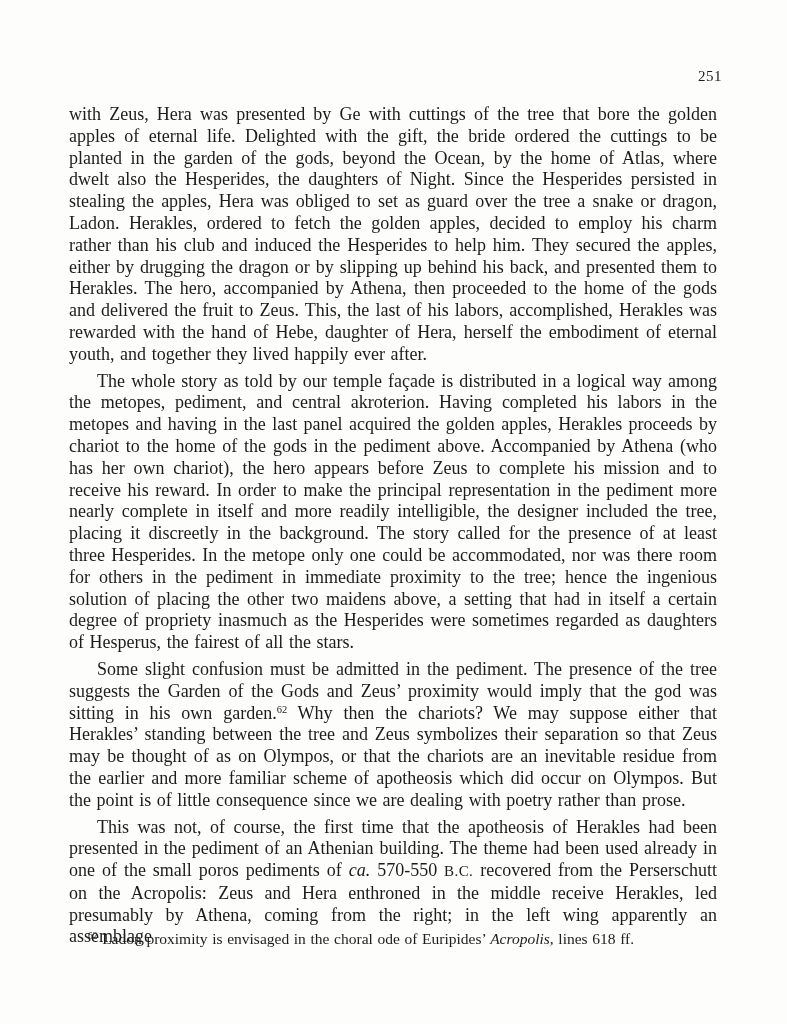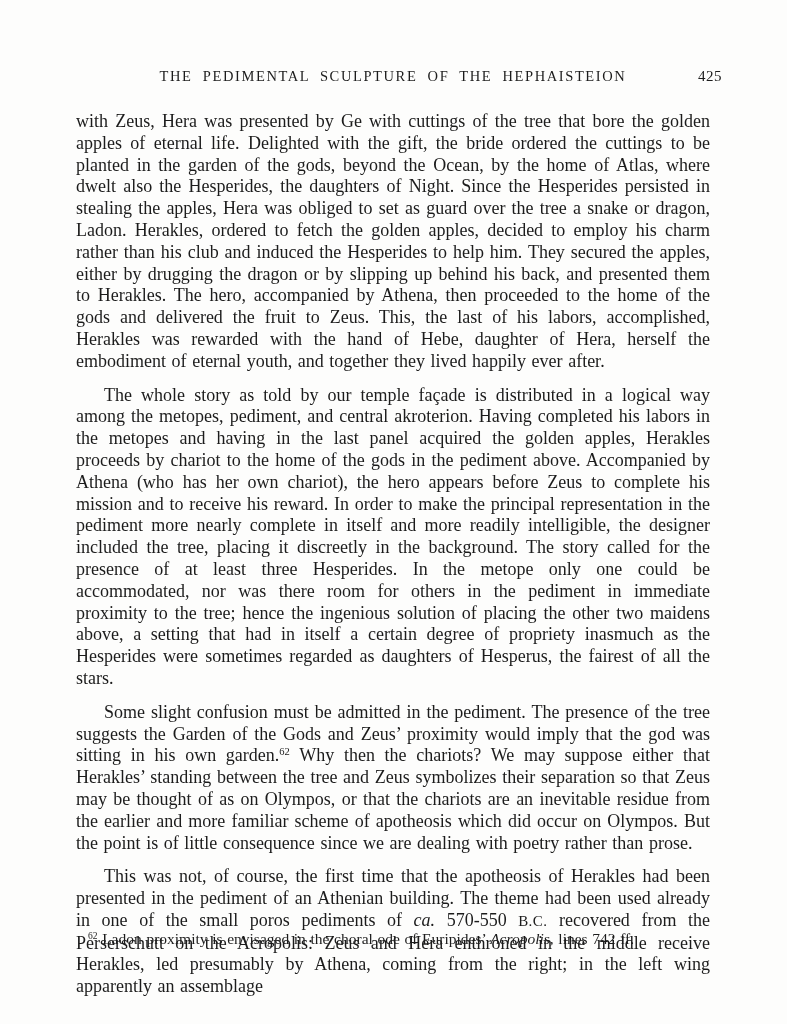--- a/index.html
+++ b/index.html
@@ -32,21 +32,21 @@
     word-spacing:normal;
   }
   .body-text{
     position:absolute;
     top:99px;left:64px;width:658px;
     font-size:18px;
     line-height:21.8px;
     text-align:justify;
     word-spacing:0.06em;
   }
-  .para{margin:12px;text-indent:0;}
+  .para{margin:5px;text-indent:0;}
   .para.indent{text-indent:28px;}
   sup.fn-ref{
     font-size:10.5px;
     line-height:0;
     vertical-align:6px;
     letter-spacing:0;
   }
   .smallcaps{
     font-size:15px;
     letter-spacing:0.4px;
@@ -61,26 +61,25 @@
     word-spacing:0.05em;
   }
   .footnote sup.fn-ref{vertical-align:5px;font-size:9.5px;}
 </style>
 </head>
 <body>
 
 <div class="page">
 
   <div class="running-head">
-    <span>THE PEDIMENTAL SCULPTURE OF THE HEPHAISTEION</span>
-    <span class="page-number">425</span>
+    <span class="page-number">251</span>
   </div>
 
   <div class="body-text">
       <p class="para"><span>with Zeus, Hera was presented by Ge with cuttings of the tree that bore the golden apples of eternal life. Delighted with the gift, the bride ordered the cuttings to be planted in the garden of the gods, beyond the Ocean, by the home of Atlas, where dwelt also the Hesperides, the daughters of Night. Since the Hesperides persisted in stealing the apples, Hera was obliged to set as guard over the tree a snake or dragon, Ladon. Herakles, ordered to fetch the golden apples, decided to employ his charm rather than his club and induced the Hesperides to help him. They secured the apples, either by drugging the dragon or by slipping up behind his back, and presented them to Herakles. The hero, accompanied by Athena, then proceeded to the home of the gods and delivered the fruit to Zeus. This, the last of his labors, accomplished, Herakles was rewarded with the hand of Hebe, daughter of Hera, herself the embodiment of eternal youth, and together they lived happily ever after.</span></p>
       <p class="para indent"><span>The whole story as told by our temple façade is distributed in a logical way among the metopes, pediment, and central akroterion. Having completed his labors in the metopes and having in the last panel acquired the golden apples, Herakles proceeds by chariot to the home of the gods in the pediment above. Accompanied by Athena (who has her own chariot), the hero appears before Zeus to complete his mission and to receive his reward. In order to make the principal representation in the pediment more nearly complete in itself and more readily intelligible, the designer included the tree, placing it discreetly in the background. The story called for the presence of at least three Hesperides. In the metope only one could be accommodated, nor was there room for others in the pediment in immediate proximity to the tree; hence the ingenious solution of placing the other two maidens above, a setting that had in itself a certain degree of propriety inasmuch as the Hesperides were sometimes regarded as daughters of Hesperus, the fairest of all the stars.</span></p>
       <p class="para indent"><span>Some slight confusion must be admitted in the pediment. The presence of the tree suggests the Garden of the Gods and Zeus’ proximity would imply that the god was sitting in his own garden.</span><sup class="fn-ref">62</sup><span> Why then the chariots? We may suppose either that Herakles’ standing between the tree and Zeus symbolizes their separation so that Zeus may be thought of as on Olympos, or that the chariots are an inevitable residue from the earlier and more familiar scheme of apotheosis which did occur on Olympos. But the point is of little consequence since we are dealing with poetry rather than prose.</span></p>
       <p class="para indent"><span>This was not, of course, the first time that the apotheosis of Herakles had been presented in the pediment of an Athenian building. The theme had been used already in one of the small poros pediments of </span><i>ca.</i><span> 570-550 </span><span class="smallcaps">B.C.</span><span> recovered from the Perserschutt on the Acropolis: Zeus and Hera enthroned in the middle receive Herakles, led presumably by Athena, coming from the right; in the left wing apparently an assemblage</span></p>
     </div>
 
-  <div class="footnote"><sup class="fn-ref">62</sup><span> Ladon proximity is envisaged in the choral ode of Euripides’ </span><i>Acropolis</i><span>, lines 742 ff.</span></div>
+  <div class="footnote"><sup class="fn-ref">62</sup><span> Ladon proximity is envisaged in the choral ode of Euripides’ </span><i>Acropolis</i><span>, lines 618 ff.</span></div>
 
 </div>
 
 </body></html>

